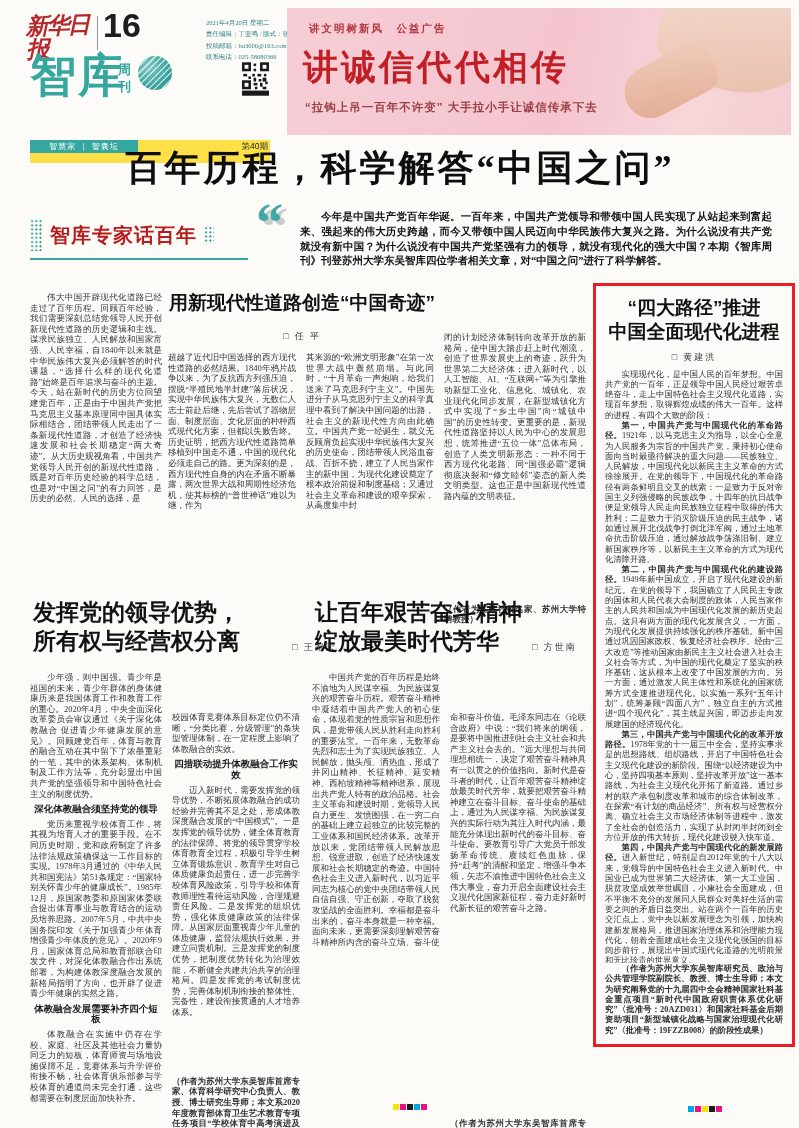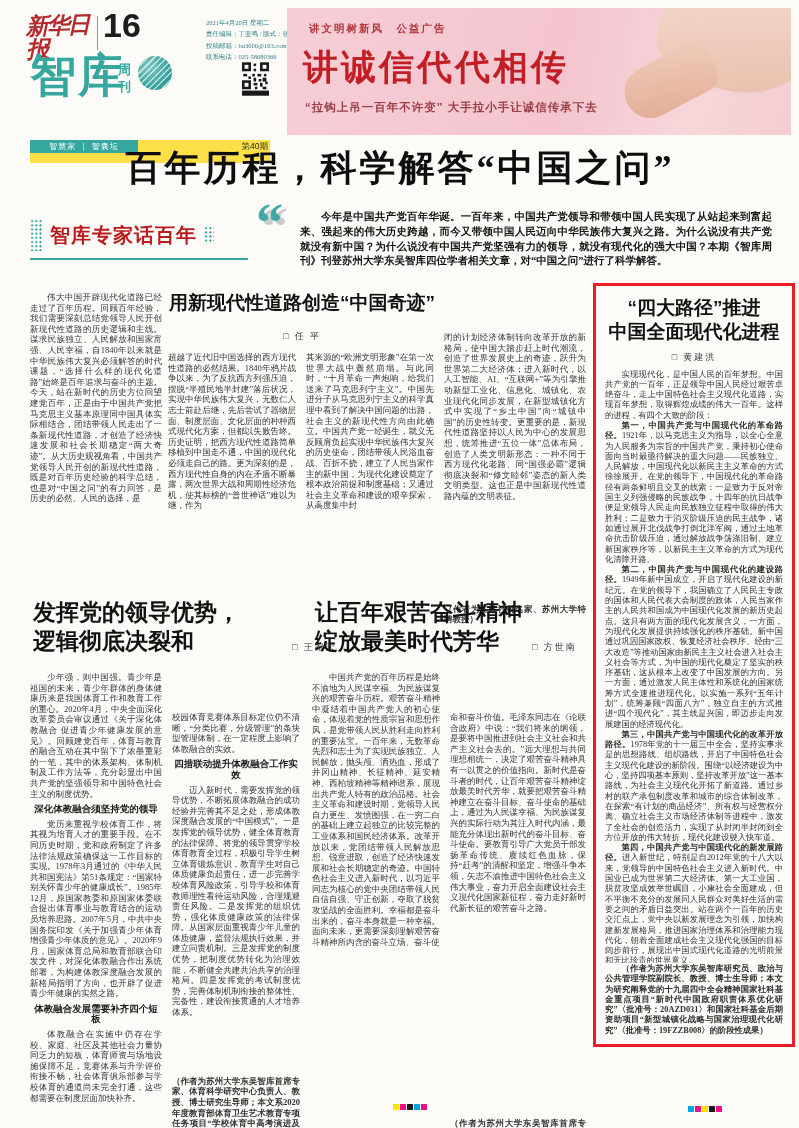--- a/index.html
+++ b/index.html
@@ -213,21 +213,21 @@
       <p><b>第一，中国共产党与中国现代化的革命路径。</b><span>1921年，以马克思主义为指导，以全心全意为人民服务为宗旨的中国共产党，秉持初心使命面向当时最亟待解决的重大问题——民族独立、人民解放，中国现代化以新民主主义革命的方式徐徐展开。在党的领导下，中国现代化的革命路径有两条鲜明且交叉的线索：一是致力于反对帝国主义列强侵略的民族战争，十四年的抗日战争便是党领导人民走向民族独立征程中取得的伟大胜利；二是致力于消灭阶级压迫的民主战争，诸如通过展开北伐战争打倒北洋军阀，通过土地革命抗击阶级压迫，通过解放战争荡涤旧制、建立新国家秩序等，以新民主主义革命的方式为现代化清障开路。</span></p>
       <p><b>第二，中国共产党与中国现代化的建设路径。</b><span>1949年新中国成立，开启了现代化建设的新纪元。在党的领导下，我国确立了人民民主专政的国体和人民代表大会制度的政体，人民当家作主的人民共和国成为中国现代化发展的新历史起点。这具有两方面的现代化发展含义，一方面，为现代化发展提供持续强化的秩序基础。新中国通过巩固国家政权、恢复经济社会秩序、经由“三大改造”等推动国家由新民主主义社会进入社会主义社会等方式，为中国的现代化奠定了坚实的秩序基础，这从根本上改变了中国发展的方向。另一方面，通过激发人民主体性和系统化的国家统筹方式全速推进现代化。以实施一系列“五年计划”，统筹兼顾“四面八方”，独立自主的方式推进“四个现代化”，其主线是兴国，即迈步走向发展建国的经济现代化。</span></p>
       <p><b>第三，中国共产党与中国现代化的改革开放路径。</b><span>1978年党的十一届三中全会，坚持实事求是的思想路线、组织路线，开启了中国特色社会主义现代化建设的新阶段。围绕“以经济建设为中心，坚持四项基本原则，坚持改革开放”这一基本路线，为社会主义现代化开拓了新道路。通过乡村的联产承包制度改革和城市的综合体制改革，在探索“有计划的商品经济”、所有权与经营权分离、确立社会主义市场经济体制等进程中，激发了全社会的创造活力，实现了从封闭半封闭到全方位开放的伟大转折，现代化建设驶入快车道。</span></p>
       <p><b>第四，中国共产党与中国现代化的新发展路径。</b><span>进入新世纪，特别是自2012年党的十八大以来，党领导的中国特色社会主义进入新时代。中国业已成为世界第二大经济体、第一大工业国，脱贫攻坚成效举世瞩目，小康社会全面建成，但不平衡不充分的发展同人民群众对美好生活的需要之间的矛盾日益突出。站在两个一百年的历史交汇点上，党中央以新发展理念为引领，加快构建新发展格局，推进国家治理体系和治理能力现代化，朝着全面建成社会主义现代化强国的目标阔步前行，展现出中国式现代化道路的光明前景和无比珍贵的世界意义。</span></p>
     </div>
     <div class="a2-foot">（作者为苏州大学东吴智库研究员、政治与公共管理学院副院长、教授、博士生导师；本文为研究阐释党的十九届四中全会精神国家社科基金重点项目“新时代中国政府职责体系优化研究”〈批准号：20AZD031〉和国家社科基金后期资助项目“新型城镇化战略与国家治理现代化研究”〈批准号：19FZZB008〉的阶段性成果）</div>
   </div>
 
   <div class="abs art-title a3-title">
     <div>发挥党的领导优势，</div>
-    <div>逻辑彻底决裂和</div>
+    <div>所有权与经营权分离</div>
   </div>
   <div class="abs author a3-author">□ 王家宏</div>
   <div class="abs col a3-cola">
     <p class="indent">少年强，则中国强。青少年是祖国的未来，青少年群体的身体健康历来是我国体育工作和教育工作的重心。2020年4月，中央全面深化改革委员会审议通过《关于深化体教融合 促进青少年健康发展的意见》。回顾建党百年，体育与教育的融合互动在其中留下了浓墨重彩的一笔，其中的体系架构、体制机制及工作方法等，充分彰显出中国共产党的坚强领导和中国特色社会主义的制度优势。</p>
     <div class="subhead">深化体教融合须坚持党的领导</div>
     <p class="indent">党历来重视学校体育工作，将其视为培育人才的重要手段。在不同历史时期，党和政府制定了许多法律法规政策确保这一工作目标的实现。1978年3月通过的《中华人民共和国宪法》第51条规定：“国家特别关怀青少年的健康成长”。1985年12月，原国家教委和原国家体委联合提出体育事业与教育结合的运动员培养思路。2007年5月，中共中央国务院印发《关于加强青少年体育增强青少年体质的意见》。2020年9月，国家体育总局和教育部联合印发文件，对深化体教融合作出系统部署，为构建体教深度融合发展的新格局指明了方向，也开辟了促进青少年健康的实然之路。</p>
     <div class="subhead">体教融合发展需要补齐四个短板</div>
     <p class="indent">体教融合在实施中仍存在学校、家庭、社区及其他社会力量协同乏力的短板，体育师资与场地设施保障不足，竞赛体系与升学评价衔接不畅，社会体育俱乐部参与学校体育的通道尚未完全打通，这些都需要在制度层面加快补齐。</p>
   </div>
   <div class="abs col a3-colb colwrap">

